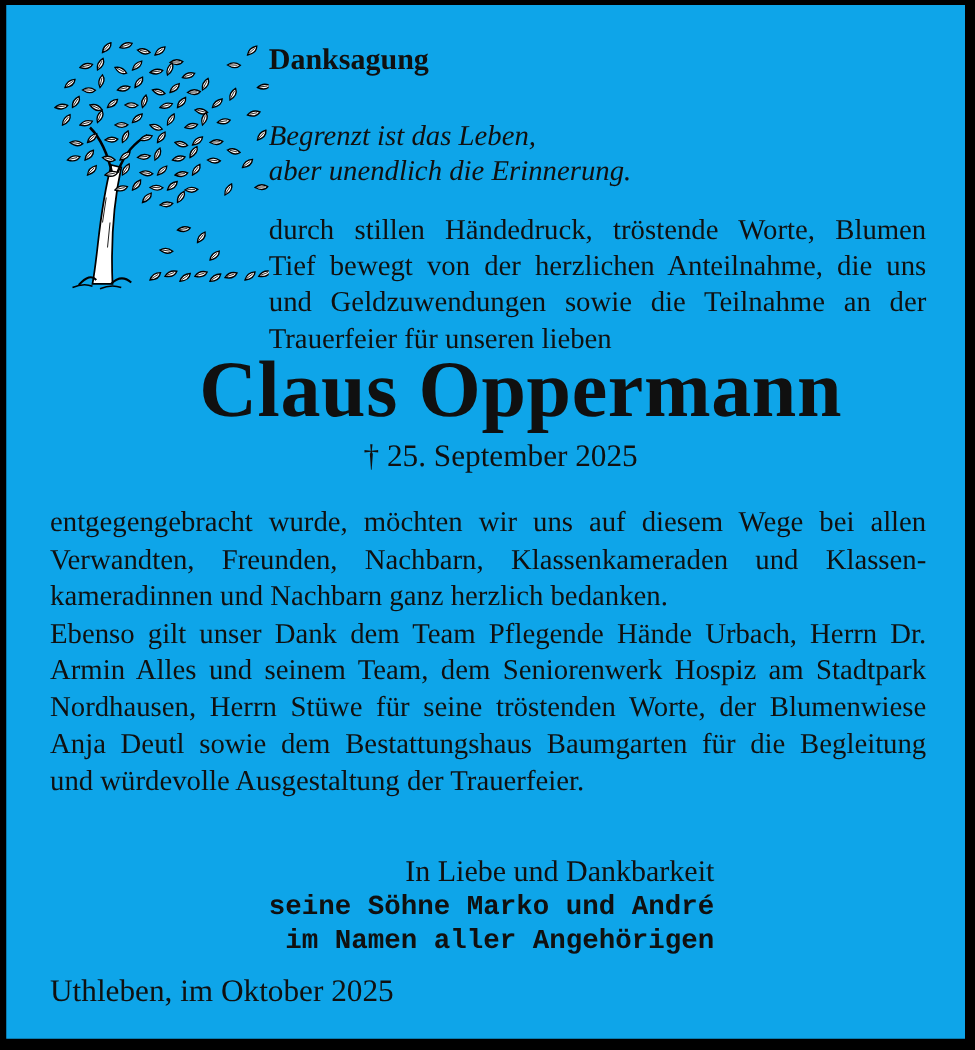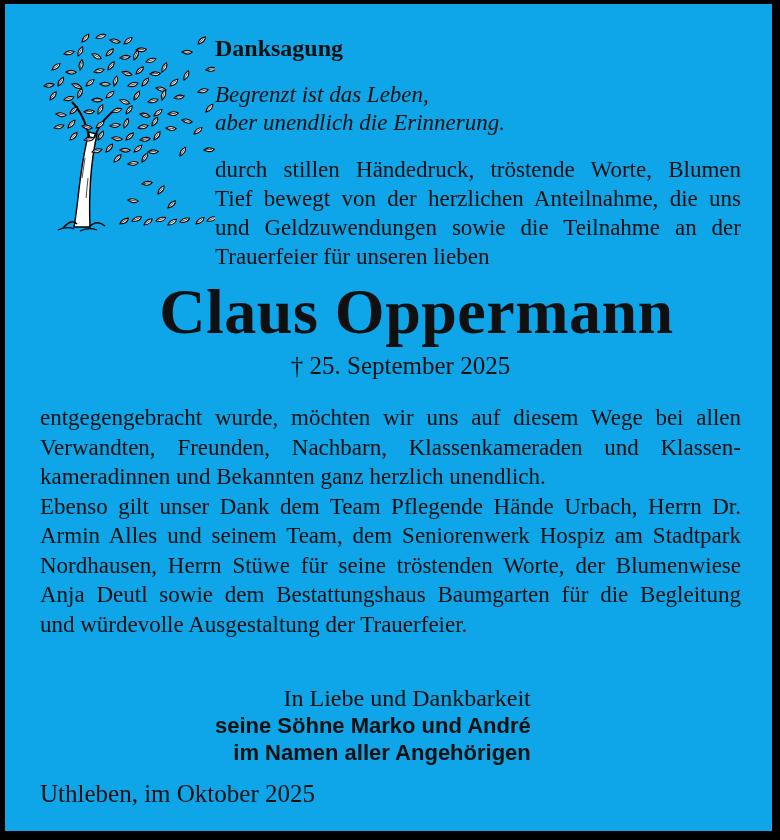--- a/index.html
+++ b/index.html
@@ -10,34 +10,34 @@
     background:#0ea5e9;
     border-style:solid;border-color:#000;
     border-width:4px 8px 9px 5px;
     font-family:"Liberation Serif", serif;
     color:#101010;
     overflow:hidden;
   }
   .tree{position:absolute;left:25px;top:24px;}
   .header-col{position:absolute;left:210px;top:30px;width:526px;}
   .notice-title{font-size:24px;font-weight:bold;line-height:28px;}
-  .epigraph{margin-top:19px;font-style:italic;font-size:23px;line-height:28px;}
+  .epigraph{margin-top:33px;font-style:italic;font-size:23px;line-height:28px;}
   .intro{margin-top:18px;font-size:23px;line-height:29px;}
   .jl{text-align:justify;text-align-last:justify;}
   .ll{text-align:right;text-align-last:left;}
   .name{
     position:absolute;left:0;top:274px;width:100%;
     text-align:center;font-size:64px;font-weight:bold;line-height:68px;
     letter-spacing:.5px;white-space:nowrap;margin-left:28px;
   }
   .death-date{position:absolute;left:12px;top:348px;width:100%;text-align:center;font-size:25px;line-height:28px;}
   .bodytext{position:absolute;left:35px;top:399px;width:701px;font-size:23px;line-height:29.5px;}
   .closing{position:absolute;left:210px;top:680px;text-align:right;}
   .closing-regular{font-size:24px;line-height:28px;}
-  .closing-bold{font-family:Liberation Sans, sans-serif;font-weight:bold;font-size:22px;line-height:27px;}
+  .closing-bold{font-family:Liberation Mono, monospace;font-weight:bold;font-size:22px;line-height:27px;}
   .footer-line{position:absolute;left:35px;top:776px;font-size:25px;line-height:28px;}
 </style>
 </head>
 <body>
 
 <div class="page">
 
   <svg class="tree" width="185" height="208" viewBox="0 0 185 208" aria-hidden="true">
     <defs>
       <g id="lf">
@@ -169,21 +169,21 @@
       <div class="ll">Trauerfeier für unseren lieben</div>
     </div>
   </div>
 
   <div class="name">Claus Oppermann</div>
   <div class="death-date">† 25. September 2025</div>
 
   <div class="bodytext">
     <div class="jl">entgegengebracht wurde, möchten wir uns auf diesem Wege bei allen</div>
     <div class="jl">Verwandten, Freunden, Nachbarn, Klassenkameraden und Klassen-</div>
-    <div class="ll">kameradinnen und Bekannten ganz herzlich unendlich.</div>
+    <div class="ll">kameradinnen und Nachbarn ganz herzlich bedanken.</div>
     <div class="jl">Ebenso gilt unser Dank dem Team Pflegende Hände Urbach, Herrn Dr.</div>
     <div class="jl">Armin Alles und seinem Team, dem Seniorenwerk Hospiz am Stadtpark</div>
     <div class="jl">Nordhausen, Herrn Stüwe für seine tröstenden Worte, der Blumenwiese</div>
     <div class="jl">Anja Deutl sowie dem Bestattungshaus Baumgarten für die Begleitung</div>
     <div class="ll">und würdevolle Ausgestaltung der Trauerfeier.</div>
   </div>
 
   <div class="closing">
     <div class="closing-regular">In Liebe und Dankbarkeit</div>
     <div class="closing-bold">seine Söhne Marko und André</div>

